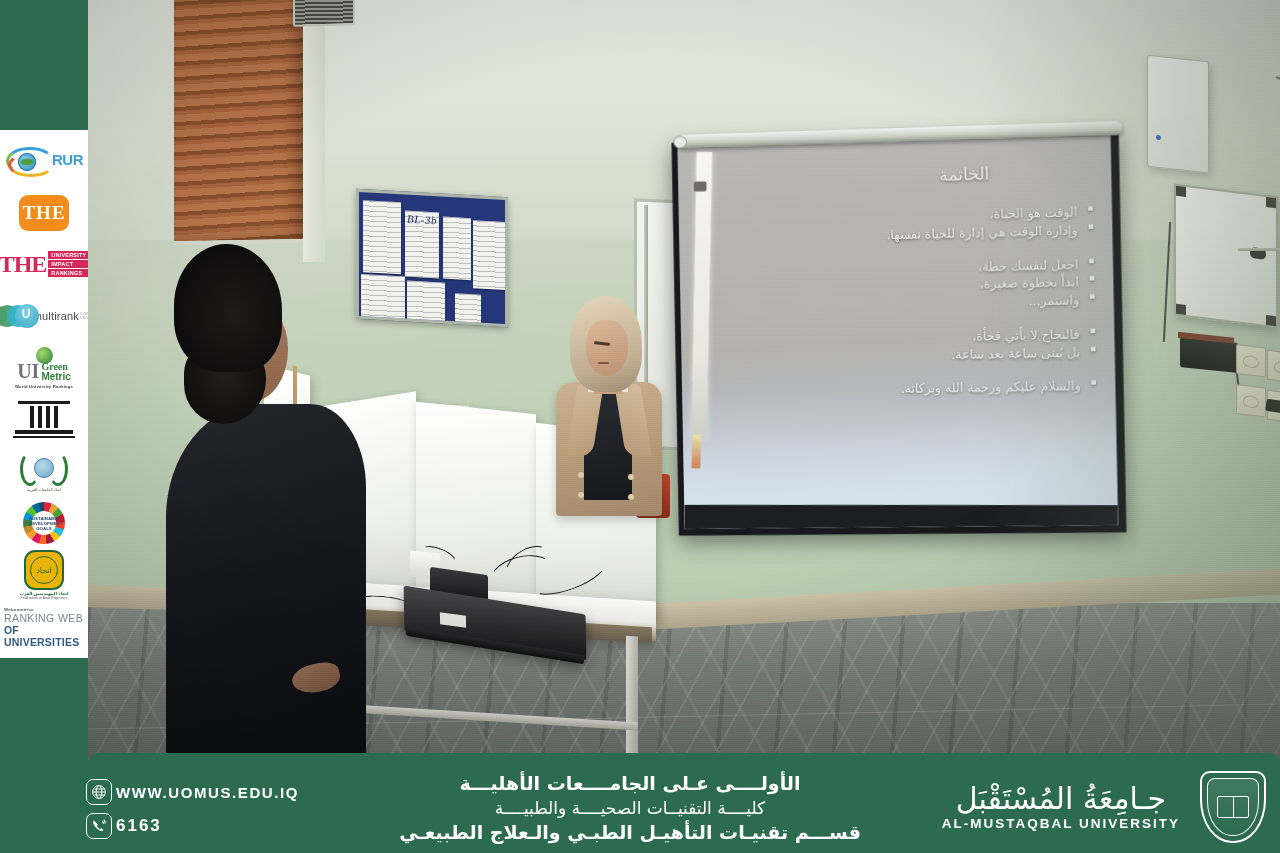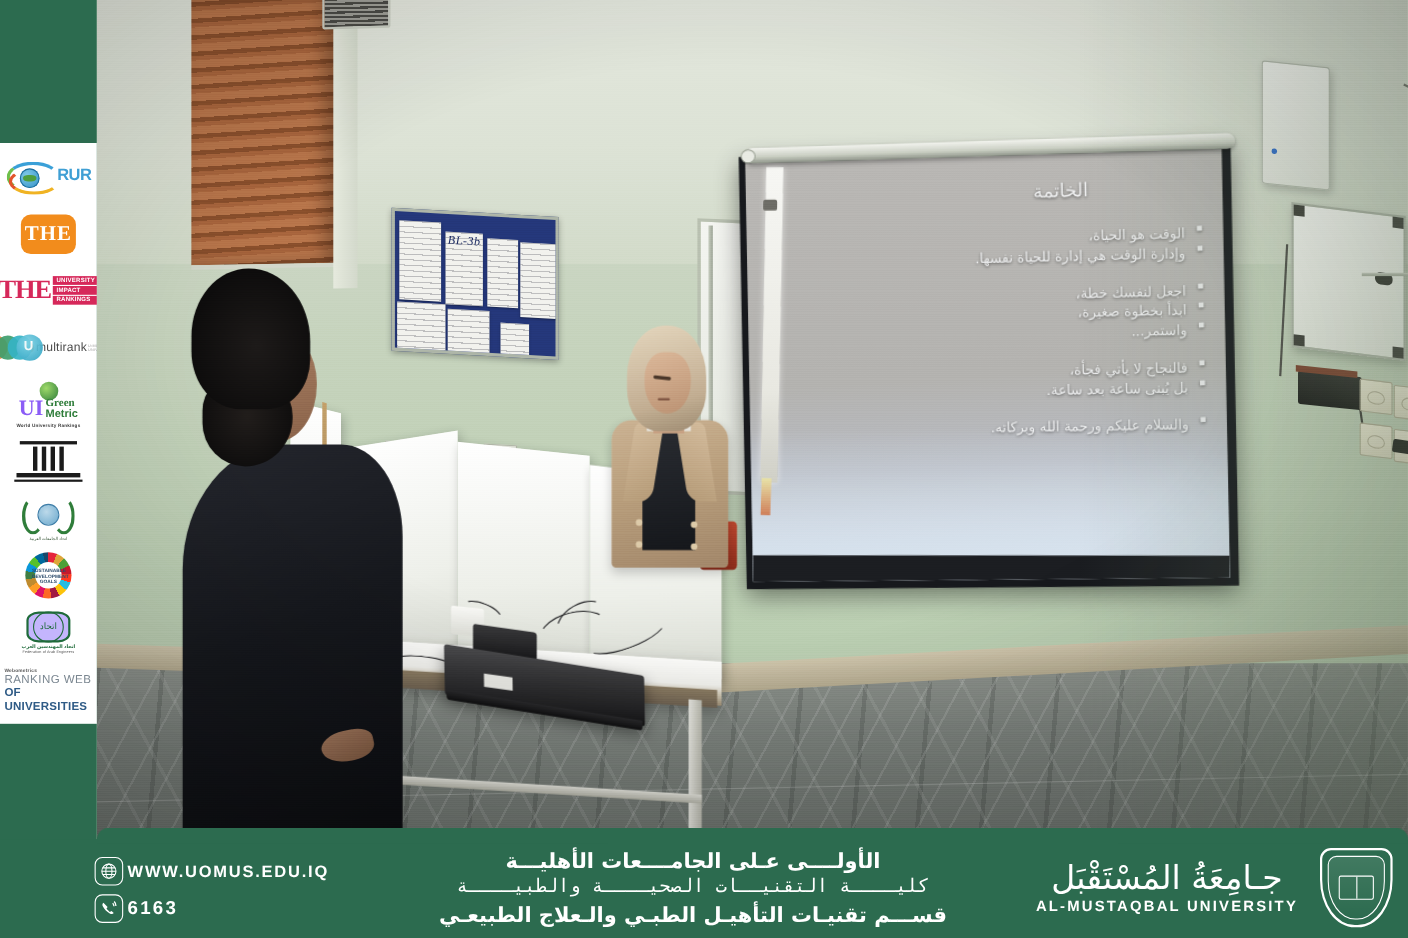--- a/index.html
+++ b/index.html
@@ -543,21 +543,21 @@
   .mr-row { display: flex; align-items: center; gap: 2px; }
   .mr-dot { width: 12px; height: 12px; border-radius: 50%; background:#35b3c4; }
   .mr-dot2{ width: 10px; height: 10px; border-radius: 50%; background:#e8803a; margin-left:-6px;}
   .mr-name { font-size: 11px; color: #4b4b4b; letter-spacing: .2px; }
   .mr-sub { font-size: 3.4px; color: #9a9a9a; letter-spacing: .2px; }
 
   
   .lg-green { display: flex; flex-direction: column; align-items: center; }
   .gm-top { display: flex; align-items: center; gap: 2px; }
   .gm-leaf { width: 17px; height: 17px; border-radius: 50%; background: radial-gradient(circle at 35% 35%,#9ed96a,#2f7d3a); margin-bottom:-4px;}
-  .gm-ui { color: #8b5cf6; font-size: 20px; font-weight: 700; font-family:"Liberation Serif",serif; }
+  .gm-ui { color: #737373; font-size: 20px; font-weight: 700; font-family:"Liberation Serif",serif; }
   .gm-txt { display:flex; flex-direction:column; line-height:1; }
   .gm-g { color:#2f7d3a; font-size: 10px; font-weight: 700; font-family: Liberation Serif, serif; }
   .gm-m { color:#2f7d3a; font-size: 10px; font-weight: 700; }
   .gm-sub { font-size: 4.2px; font-weight:700; color:#3a3a3a; letter-spacing:.2px; margin-top:1px; }
 
   
   .lg-pillars { display:flex; flex-direction:column; align-items:center; gap:2px; }
   .pil-top { width: 52px; height: 3px; background:#1b1b1b; }
   .pil-row { display:flex; gap:4px; }
   .pil { width: 4px; height: 22px; background:#1b1b1b; }
@@ -586,24 +586,24 @@
   }
   .lg-sdg::after {
     content:""; position:absolute; left:9px; top:9px; width:24px; height:24px;
     border-radius:50%; background:#ffffff;
   }
   .sdg-label { position:absolute; left:6px; top:15px; width:30px; text-align:center; font-size:4.4px; font-weight:700; color:#2a4a6b; z-index:2; line-height:1.1;}
 
   
   .lg-fae { display:flex; flex-direction:column; align-items:center; }
   .fae-badge {
-    width: 40px; height: 28px; border: 2px solid #1f6b3a;
+    width: 40px; height: 40px; border: 2px solid #1f6b3a;
     border-radius: 28% 28% 28% 28% / 28% 28% 28% 28%;
     display:flex; align-items:center; justify-content:center;
-    background: #c4b5fd; position: relative;
+    background: #eab308; position: relative;
   }
   .fae-inner {
     width: 28px; height: 28px; border: 1.5px solid #1f6b3a;
     border-radius: 50%;
     display:flex; align-items:center; justify-content:center;
     color:#1f6b3a; font-size:8px; direction:rtl;
   }
   .fae-ar { font-size: 4.4px; color:#1f6b3a; direction:rtl; margin-top:1px; font-weight:700;}
   .fae-en { font-size: 3.4px; color:#555; letter-spacing:.1px; }
 
@@ -637,21 +637,21 @@
     color: #ffffff; font-weight: 700; font-size: 15px; letter-spacing: 1.6px;
   }
   .c-text.phone { font-size: 17px; letter-spacing: 2px; }
 
   .footer-ar {
     position: absolute; left: 330px; top: 8px; width: 600px;
     direction: rtl; text-align: center; color: #ffffff;
     font-family: "DejaVu Sans", sans-serif;
   }
   .fa-l1 { font-size: 19px; font-weight: 700; line-height: 1.35; letter-spacing:.5px; }
-  .fa-l2 { font-size: 17px; font-weight: 400; line-height: 1.35; font-family: Liberation Mono, monospace; }
+  .fa-l2 { font-size: 17px; font-weight: 400; line-height: 1.35; }
   .fa-l3 { font-size: 19px; font-weight: 700; line-height: 1.35; }
 
   .brand {
     position: absolute; right: 14px; top: 8px;
     display: flex; align-items: center; gap: 20px; justify-content: flex-end;
   }
   .brand-text { text-align: center; color: #fff; }
   .brand-ar {
     font-size: 30px; direction: rtl; font-family: "DejaVu Sans", sans-serif;
     line-height: 1.05; letter-spacing: -1px;

